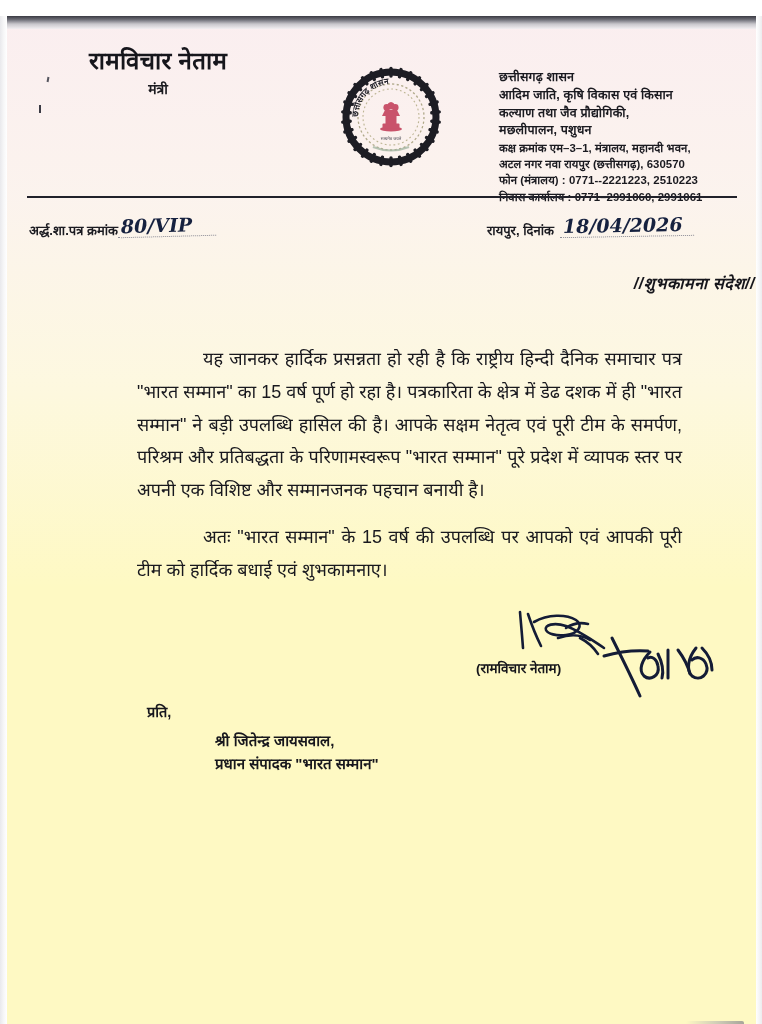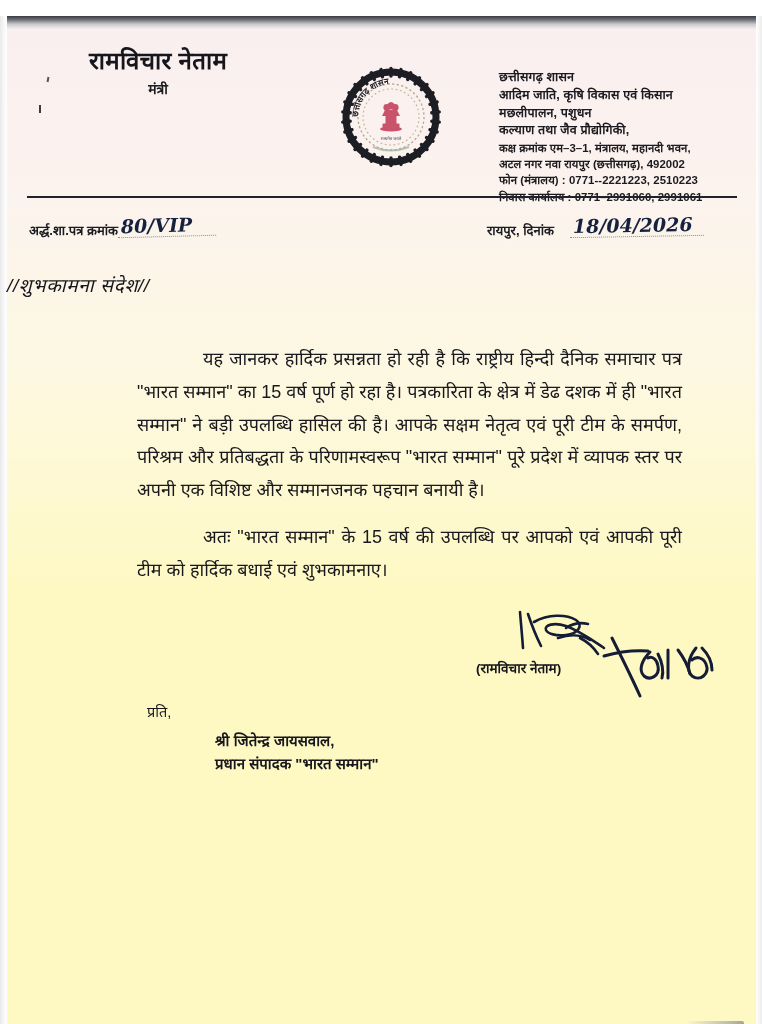--- a/index.html
+++ b/index.html
@@ -166,21 +166,21 @@
     position: absolute;
     left: 22px; top: 8px;
     display: flex;
     align-items: flex-end;
   }
   .date-wrap {
     position: absolute;
     left: 480px; top: 8px;
     display: flex;
     align-items: flex-end;
-    gap: 16px;
+    gap: 6px;
   }
   .hand {
     font-family: "DejaVu Serif", "Liberation Serif", serif;
     font-style: italic;
     font-weight: 700;
     color: #16213f;
   }
   .ref-value {
     font-size: 19px;
     line-height: 1;
@@ -197,23 +197,23 @@
     padding: 0 3px 1px 3px;
     min-width: 128px;
   }
 
   
   .doc-title {
     position: absolute;
     left: 0;
     top: 243px;
     width: 100%;
-    text-align: left;
-    font-size: 19px;
-    font-weight: 400;
+    text-align: right;
+    font-size: 16px;
+    font-weight: 700;
     color: #15151b;
     letter-spacing: 0.6px;
     font-style: italic;
   }
 
   
   .body-text {
     position: absolute;
     left: 130px;
     top: 314px;
@@ -254,21 +254,21 @@
 
   
   .recipient {
     position: absolute;
     left: 140px;
     top: 672px;
     color: #17171d;
   }
   .recipient-to {
     font-size: 14.5px;
-    font-weight: 400;
+    font-weight: 700;
   }
   .recipient-lines {
     margin-top: 8px;
     margin-left: 68px;
   }
   .recipient-line {
     font-size: 15px;
     font-weight: 700;
     line-height: 1.55;
     white-space: nowrap;
@@ -368,24 +368,24 @@
             <rect x="-1" y="-16.5" width="2" height="3" fill="#c9536b"></rect>
           </g>
           <text x="52" y="75" text-anchor="middle" font-size="4.2" fill="#44444e" font-family="'Liberation Sans',sans-serif">सत्यमेव जयते</text>
           <path d="M34,82 q18,7 36,0" fill="none" stroke="#9fb39f" stroke-width="2.2" opacity="0.75"></path>
         </svg>
       </div>
 
       <div class="govt-block">
         <div class="govt-line-head">छत्तीसगढ़ शासन</div>
         <div class="govt-line-head">आदिम जाति, कृषि विकास एवं किसान</div>
+        <div class="govt-line-head">कल्याण तथा जैव प्रौद्योगिकी,</div>
         <div class="govt-line-head">मछलीपालन, पशुधन</div>
-        <div class="govt-line-head">कल्याण तथा जैव प्रौद्योगिकी,</div>
         <div class="govt-line-addr">कक्ष क्रमांक एम–3–1, मंत्रालय, महानदी भवन,</div>
-        <div class="govt-line-addr">अटल नगर नवा रायपुर (छत्तीसगढ़), 492002</div>
+        <div class="govt-line-addr">अटल नगर नवा रायपुर (छत्तीसगढ़), 630570</div>
         <div class="govt-line-addr">फोन (मंत्रालय) : 0771--2221223, 2510223</div>
         <div class="govt-line-addr">निवास कार्यालय : 0771–2991060, 2991061</div>
       </div>
     </div>
 
     <div class="hrule"></div>
 
     <div class="refrow">
       <div class="ref-wrap">
         <span class="ref-label">अर्द्ध.शा.पत्र क्रमांक</span>

